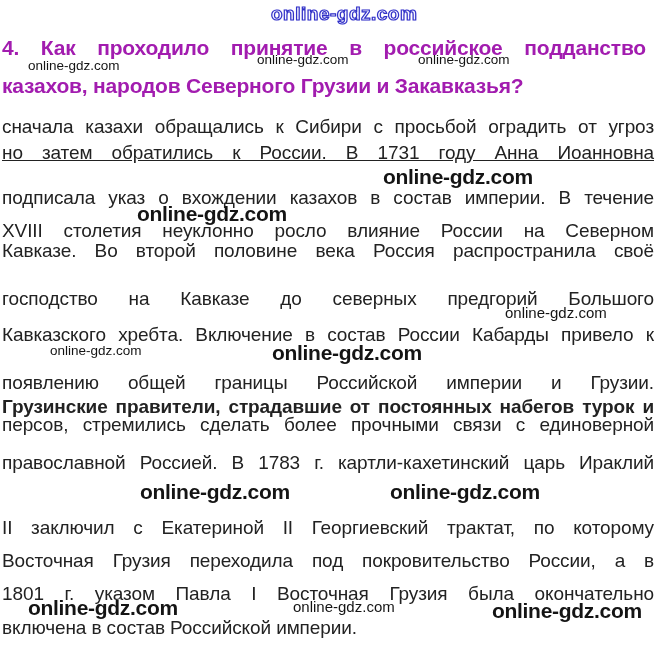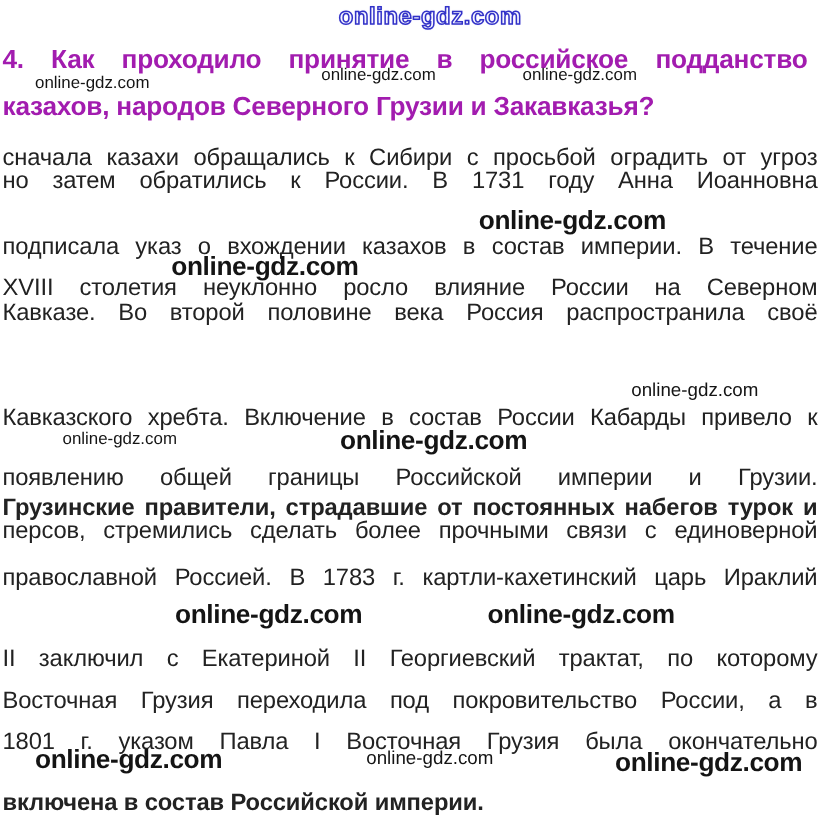--- a/index.html
+++ b/index.html
@@ -53,33 +53,34 @@
   <span class="wm logo" style="left:271px;top:3px;">online-gdz.com</span>
 
   <div class="h-line h1">4. Как проходило принятие в российское подданство</div>
   <div class="h-line h2">казахов, народов Северного Грузии и Закавказья?</div>
 
   <span class="wm sm13" style="left:257px;top:52px;">online-gdz.com</span>
   <span class="wm sm13" style="left:418px;top:52px;">online-gdz.com</span>
   <span class="wm sm13" style="left:28px;top:58px;">online-gdz.com</span>
 
   <div class="bl just" style="top:116px;">сначала казахи обращались к Сибири с просьбой оградить от угроз</div>
-  <div class="bl just" style="top:134px;">но затем обратились к России. В 1731 году Анна Иоанновна</div>
+  <div class="bl just" style="top:142px;text-decoration:underline;">но затем обратились к России. В 1731 году Анна Иоанновна</div>
   <div class="bl just" style="top:187px;">подписала указ о вхождении казахов в состав империи. В течение</div>
   <div class="bl just" style="top:220px;">XVIII столетия неуклонно росло влияние России на Северном</div>
   <div class="bl just" style="top:240px;">Кавказе. Во второй половине века Россия распространила своё</div>
+  <div class="bl just" style="top:288px;">господство на Кавказе до северных предгорий Большого</div>
   <div class="bl just" style="top:324px;">Кавказского хребта. Включение в состав России Кабарды привело к</div>
   <div class="bl just" style="top:372px;">появлению общей границы Российской империи и Грузии.</div>
   <div class="bl just" style="top:396px;font-weight:bold;">Грузинские правители, страдавшие от постоянных набегов турок и</div>
   <div class="bl just" style="top:414px;">персов, стремились сделать более прочными связи с единоверной</div>
   <div class="bl just" style="top:452px;">православной Россией. В 1783 г. картли-кахетинский царь Ираклий</div>
   <div class="bl just" style="top:517px;">II заключил с Екатериной II Георгиевский трактат, по которому</div>
   <div class="bl just" style="top:550px;">Восточная Грузия переходила под покровительство России, а в</div>
   <div class="bl just" style="top:583px;">1801 г. указом Павла I Восточная Грузия была окончательно</div>
-  <div class="bl" style="top:632px;font-weight:bold;">включена в состав Российской империи.</div>
+  <div class="bl" style="top:617px;">включена в состав Российской империи.</div>
 
   <span class="wm b21" style="left:383px;top:165px;">online-gdz.com</span>
   <span class="wm b21" style="left:137px;top:202px;">online-gdz.com</span>
   <span class="wm sm15" style="left:505px;top:304px;">online-gdz.com</span>
   <span class="wm sm13" style="left:50px;top:343px;">online-gdz.com</span>
   <span class="wm b21" style="left:272px;top:341px;">online-gdz.com</span>
   <span class="wm b21" style="left:140px;top:480px;">online-gdz.com</span>
   <span class="wm b21" style="left:390px;top:480px;">online-gdz.com</span>
 
   <span class="wm b21" style="left:28px;top:596px;">online-gdz.com</span>

